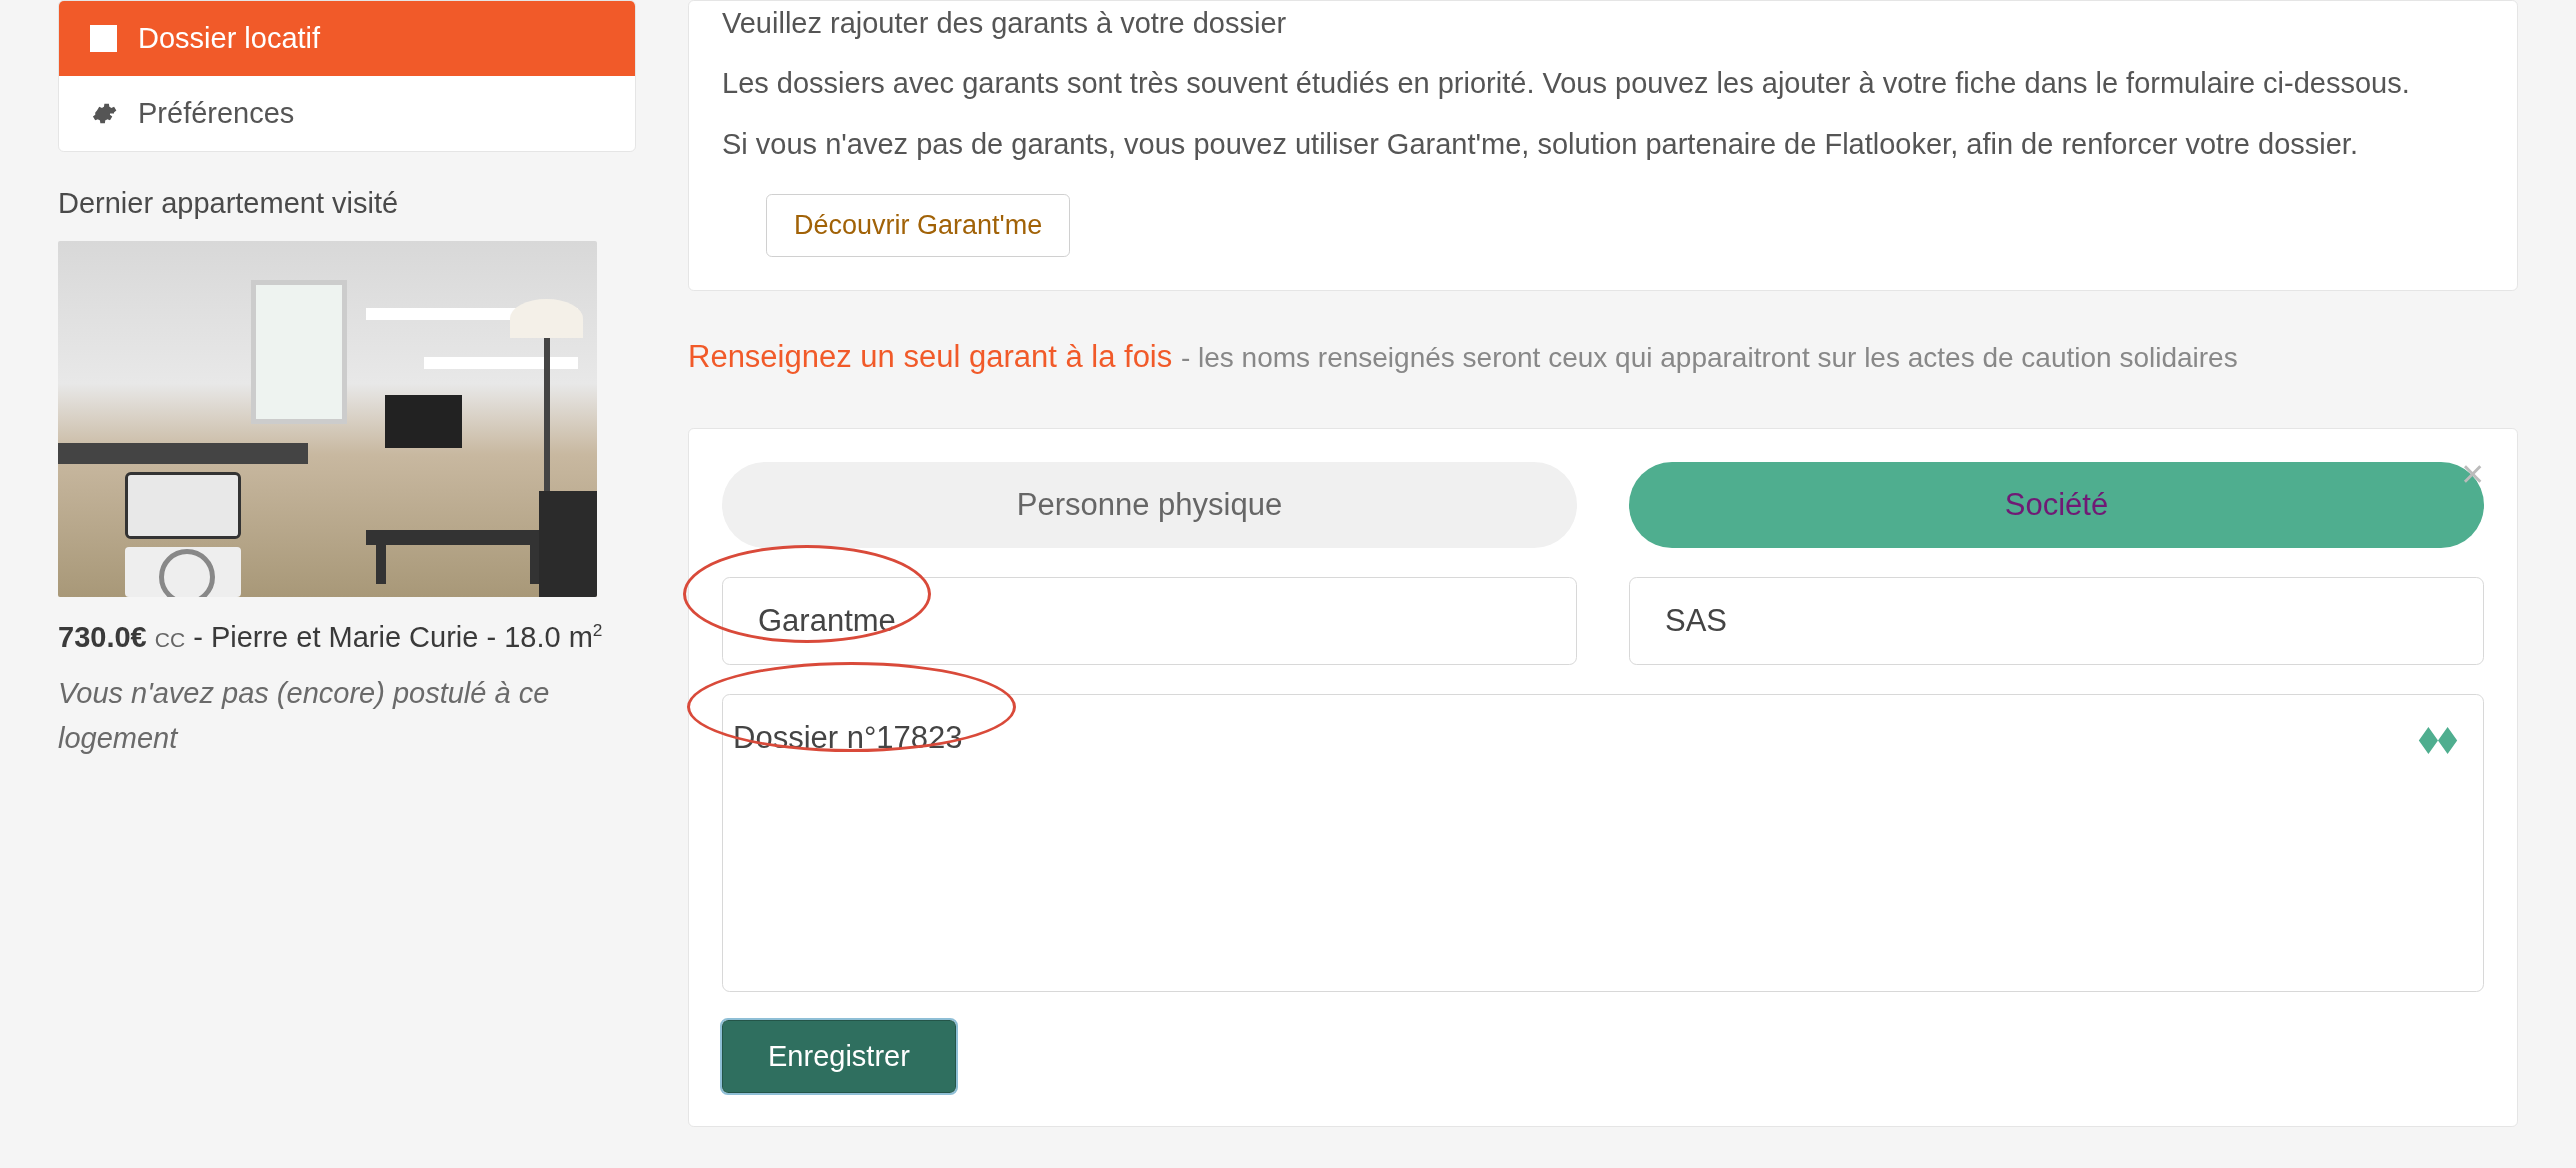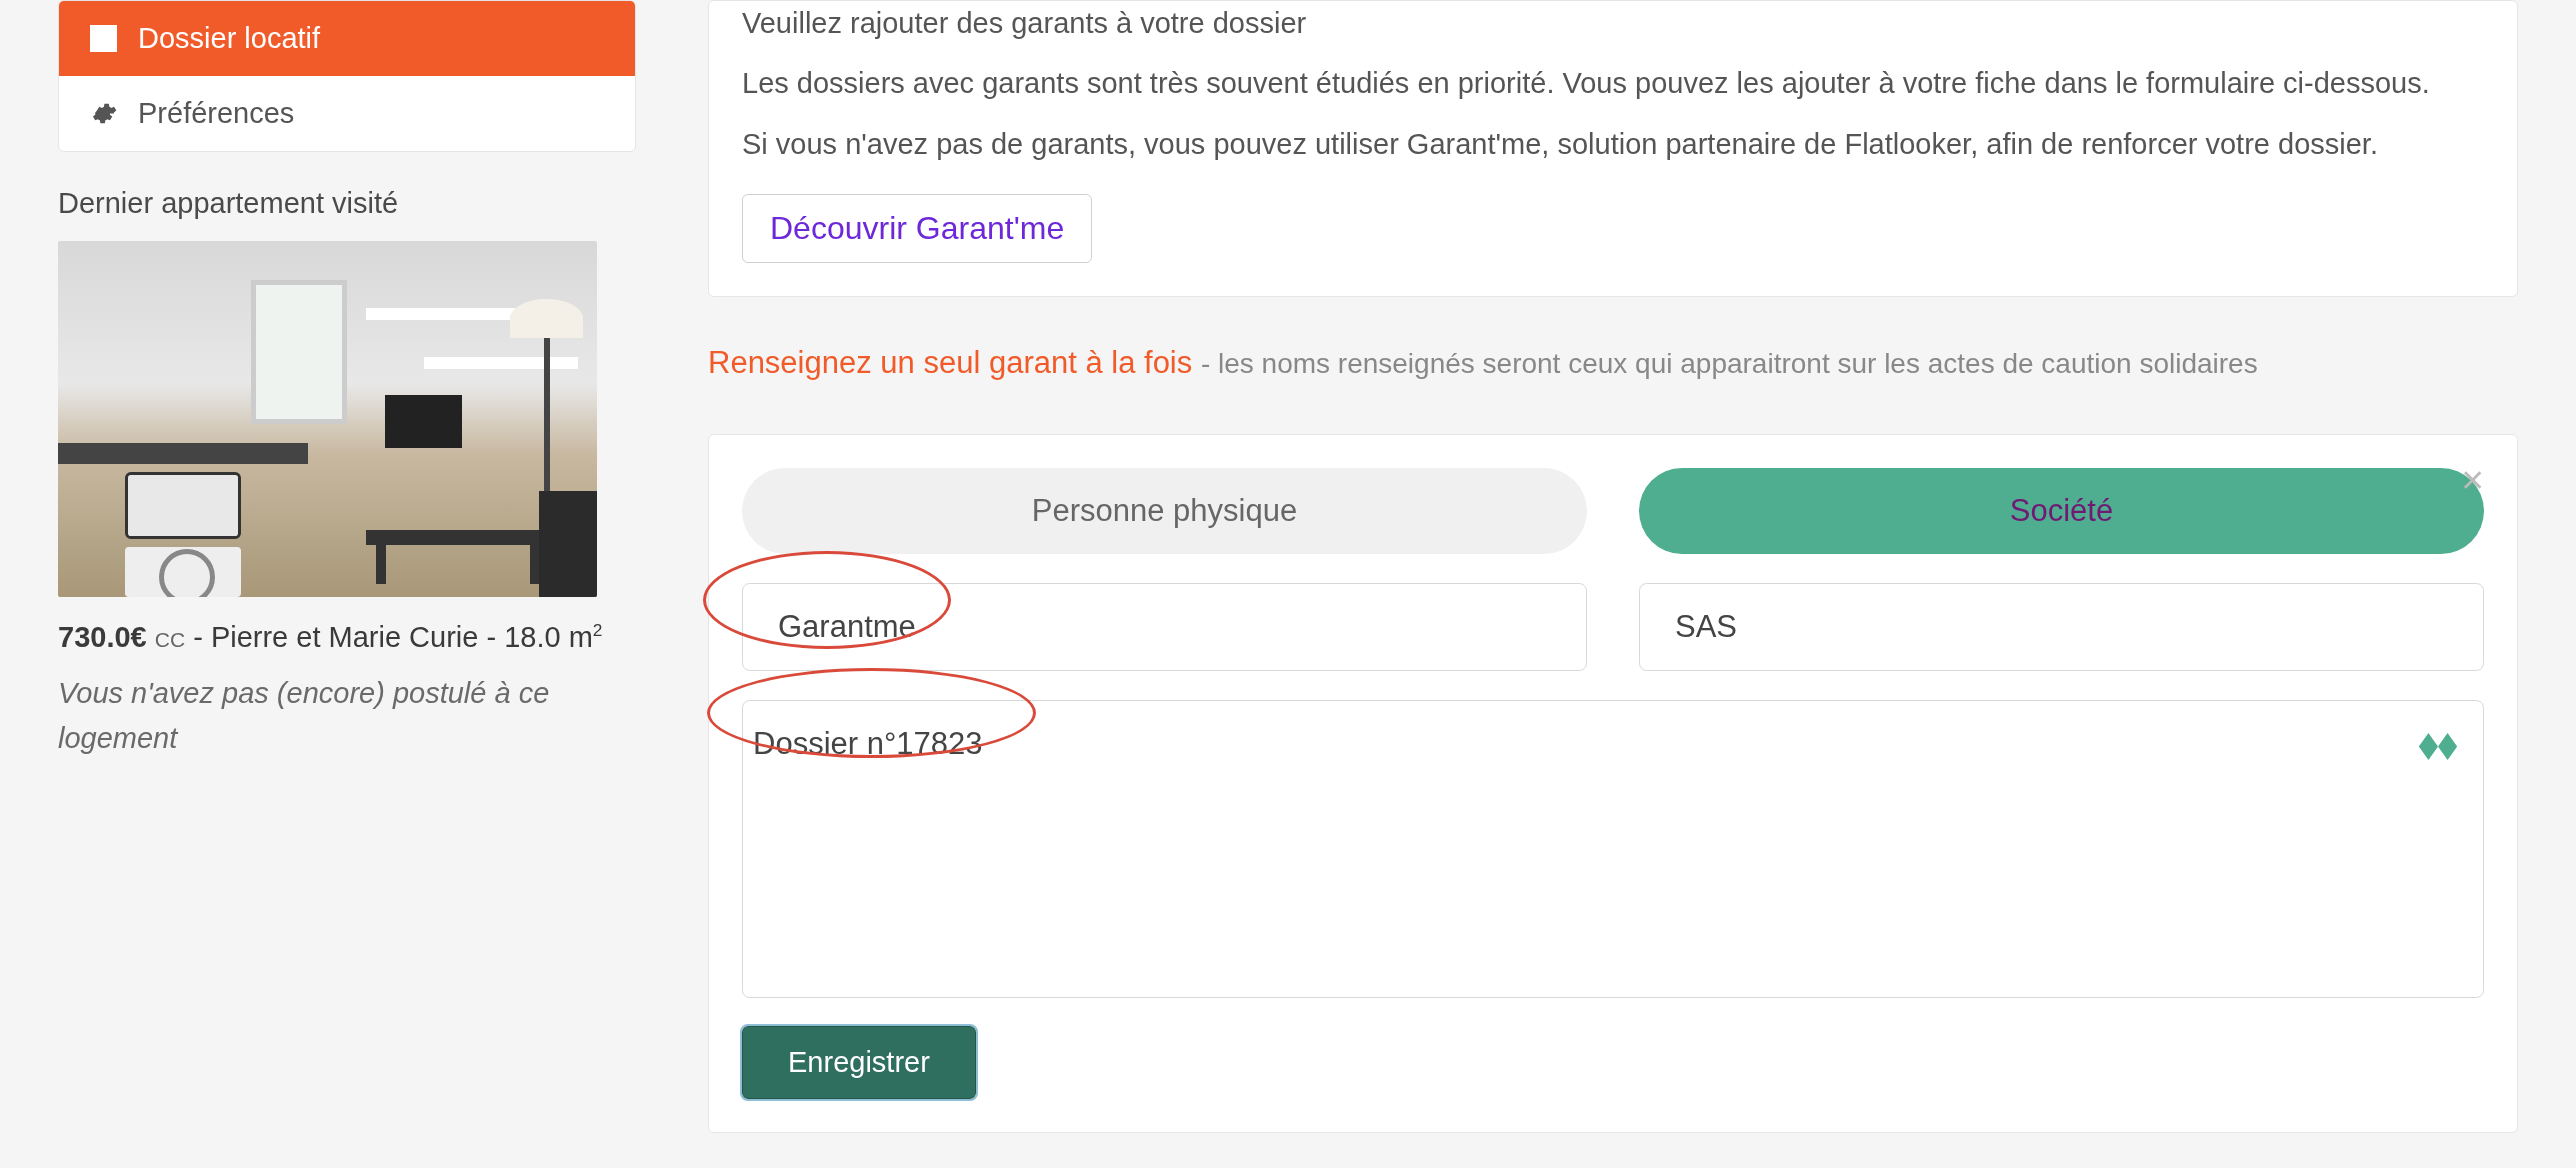--- a/index.html
+++ b/index.html
@@ -7,21 +7,21 @@
     font-family: -apple-system, BlinkMacSystemFont, "Segoe UI", Helvetica, Arial, sans-serif;
     background: #f5f5f5;
     color: #4a4a4a;
     font-size: 27px;
     width: 2576px;
     height: 1169px;
     overflow: hidden;
   }
   .page {
     display: flex;
-    gap: 72px;
+    gap: 52px;
     padding: 0 58px;
   }
   .sidebar {
     width: 578px;
     flex-shrink: 0;
   }
   .nav-card {
     background: #fff;
     border: 1px solid #e5e5e5;
     border-radius: 5.8px;
@@ -105,25 +105,26 @@
     font-size: 29px;
     color: #555;
     margin-bottom: 15.4px;
     line-height: 1.55;
   }
   .btn-outline {
     display: inline-block;
     border: 1px solid #d0d0d0;
     border-radius: 5.8px;
     padding: 15.4px 27px;
-    font-size: 32px;
-    color: #6d28d9;
+    font-size: 27px;
+    color: #a16207;
     background: #fff;
     cursor: pointer;
     margin-top: 11.6px;
+    margin-left: 44px;
   }
   .section-title-line {
     font-size: 31px;
     margin-bottom: 53px;
   }
   .section-title-line .orange { color: #f15a29; }
   .section-title-line .sub { color: #888; font-size: 28px; }
   .form-card {
     background: #fff;
     border: 1px solid #e5e5e5;

